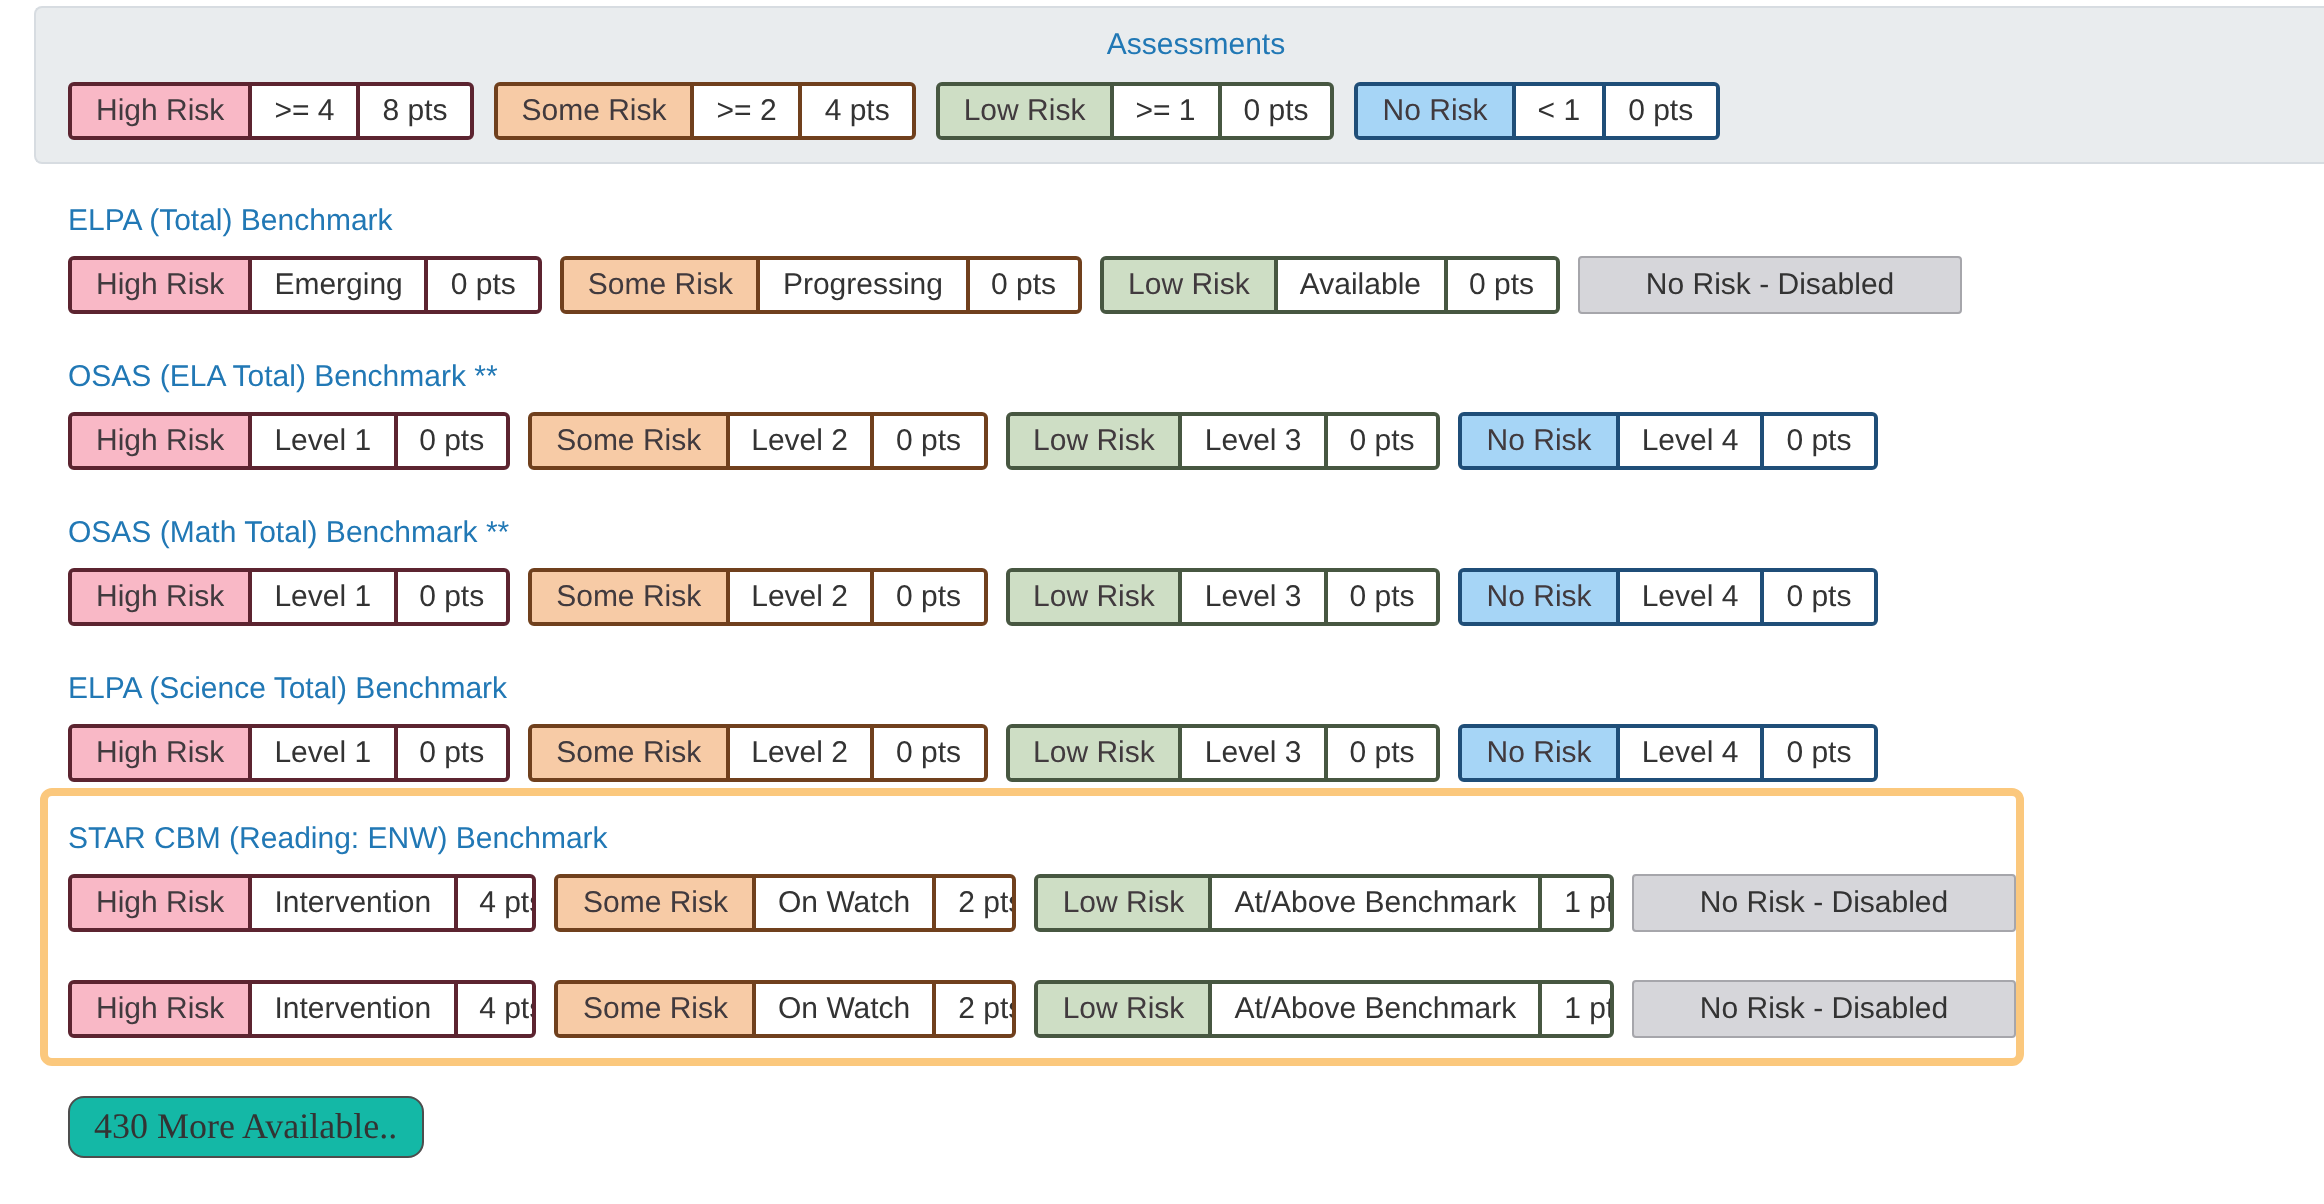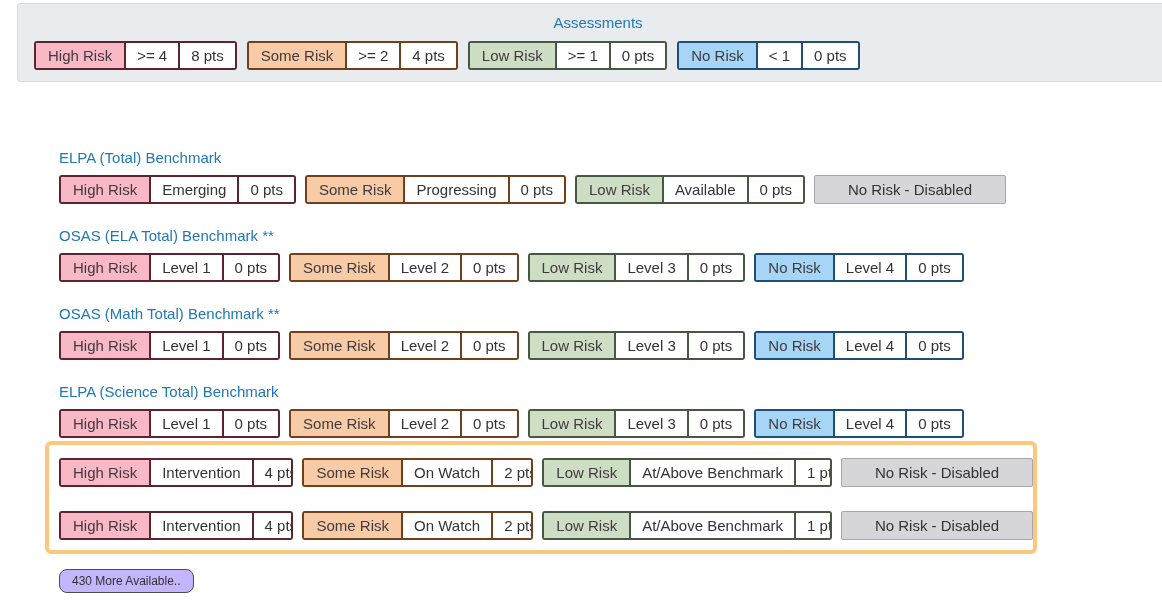--- a/index.html
+++ b/index.html
@@ -65,21 +65,21 @@
     display: flex; align-items: center; justify-content: center;
     min-width: 192px;
     background: var(--disabled-bg);
     border: 1px solid var(--disabled-border);
     border-radius: 2px;
     padding: 4px 14px;
     white-space: nowrap;
   }
 
   
-  .content { padding-left: 59px; padding-top: 20px; margin-top: 47px; }
+  .content { padding-left: 34px; padding-top: 20px; }
   .section { margin-bottom: 23px; }
   .section-title {
     color: var(--title-blue);
     margin: 0 0 9px 0;
     cursor: pointer;
     width: max-content;
   }
   .section .badge-row { gap: 9px; }
 
   .highlight-box {
@@ -87,26 +87,26 @@
     border: 4px solid var(--highlight-orange);
     border-radius: 6px;
     padding: 13px 0 10px 10px;
     width: 992px;
   }
   .highlight-box .section { margin-bottom: 24px; }
   .highlight-box .section:last-child { margin-bottom: 0; }
 
   .more-btn {
     margin-top: 7px;
-    background: #c4b5fd;
+    background: #14b8a6;
     border: 1px solid #4d4d4d;
     border-radius: 8px;
     padding: 4px 12px;
-    font-family: Liberation Sans, sans-serif;
-    font-size: 12px;
+    font-family: Liberation Serif, serif;
+    font-size: 18px;
     color: #333333;
     cursor: pointer;
   }
 </style>
 </head>
 <body>
 
 <div class="top-panel">
   <div class="panel-title">Assessments</div>
   <div class="badge-row" id="legend-row">
@@ -221,20 +221,21 @@
     <span class="cell">0 pts</span>
   </div>
         <div class="badge-group g-no">
     <span class="cell label">No Risk</span>
     <span class="cell">Level 4</span>
     <span class="cell">0 pts</span>
   </div>
       </div>
   </div><div class="highlight-box">
       <div class="section">
+    <div class="section-title">STAR CBM (Reading: ENW) Benchmark</div>
     <div class="badge-row">
           <div class="badge-group g-high">
     <span class="cell label">High Risk</span>
     <span class="cell">Intervention</span>
     <span class="cell">4 pts</span>
   </div>
           <div class="badge-group g-some">
     <span class="cell label">Some Risk</span>
     <span class="cell">On Watch</span>
     <span class="cell">2 pts</span>

